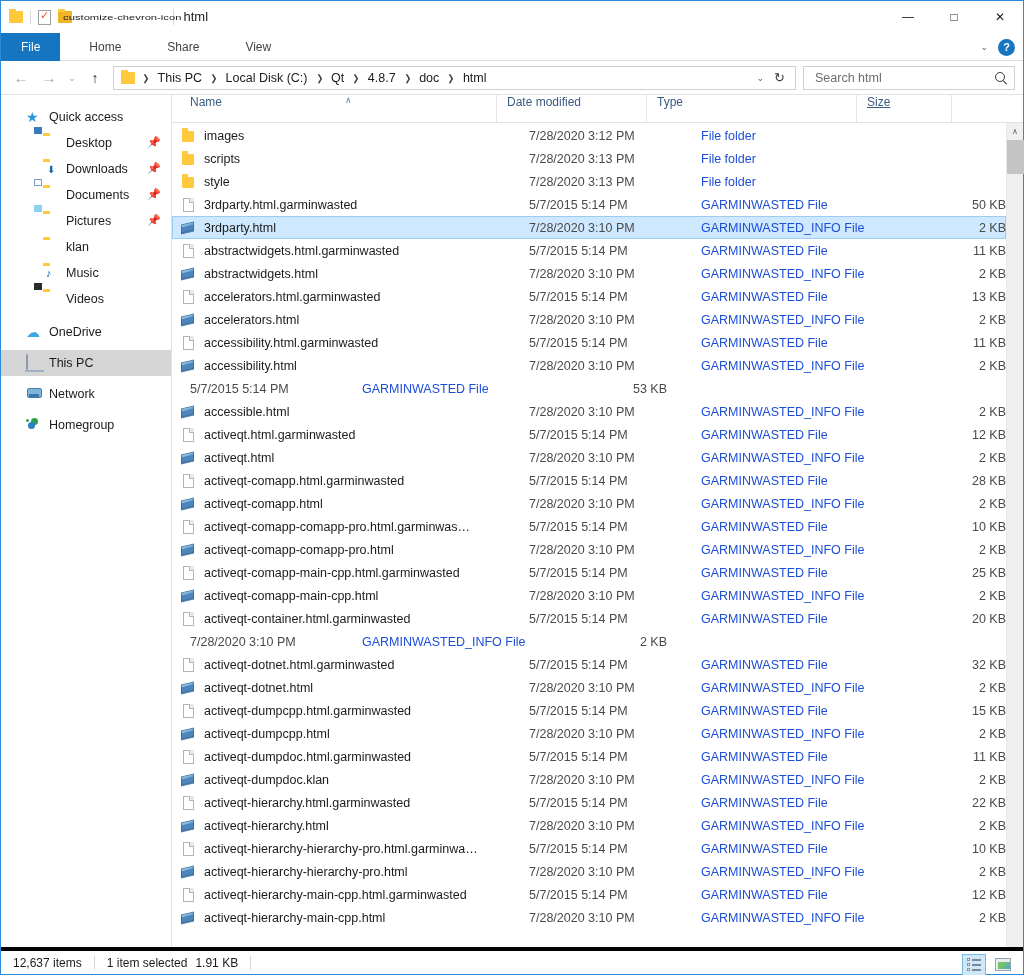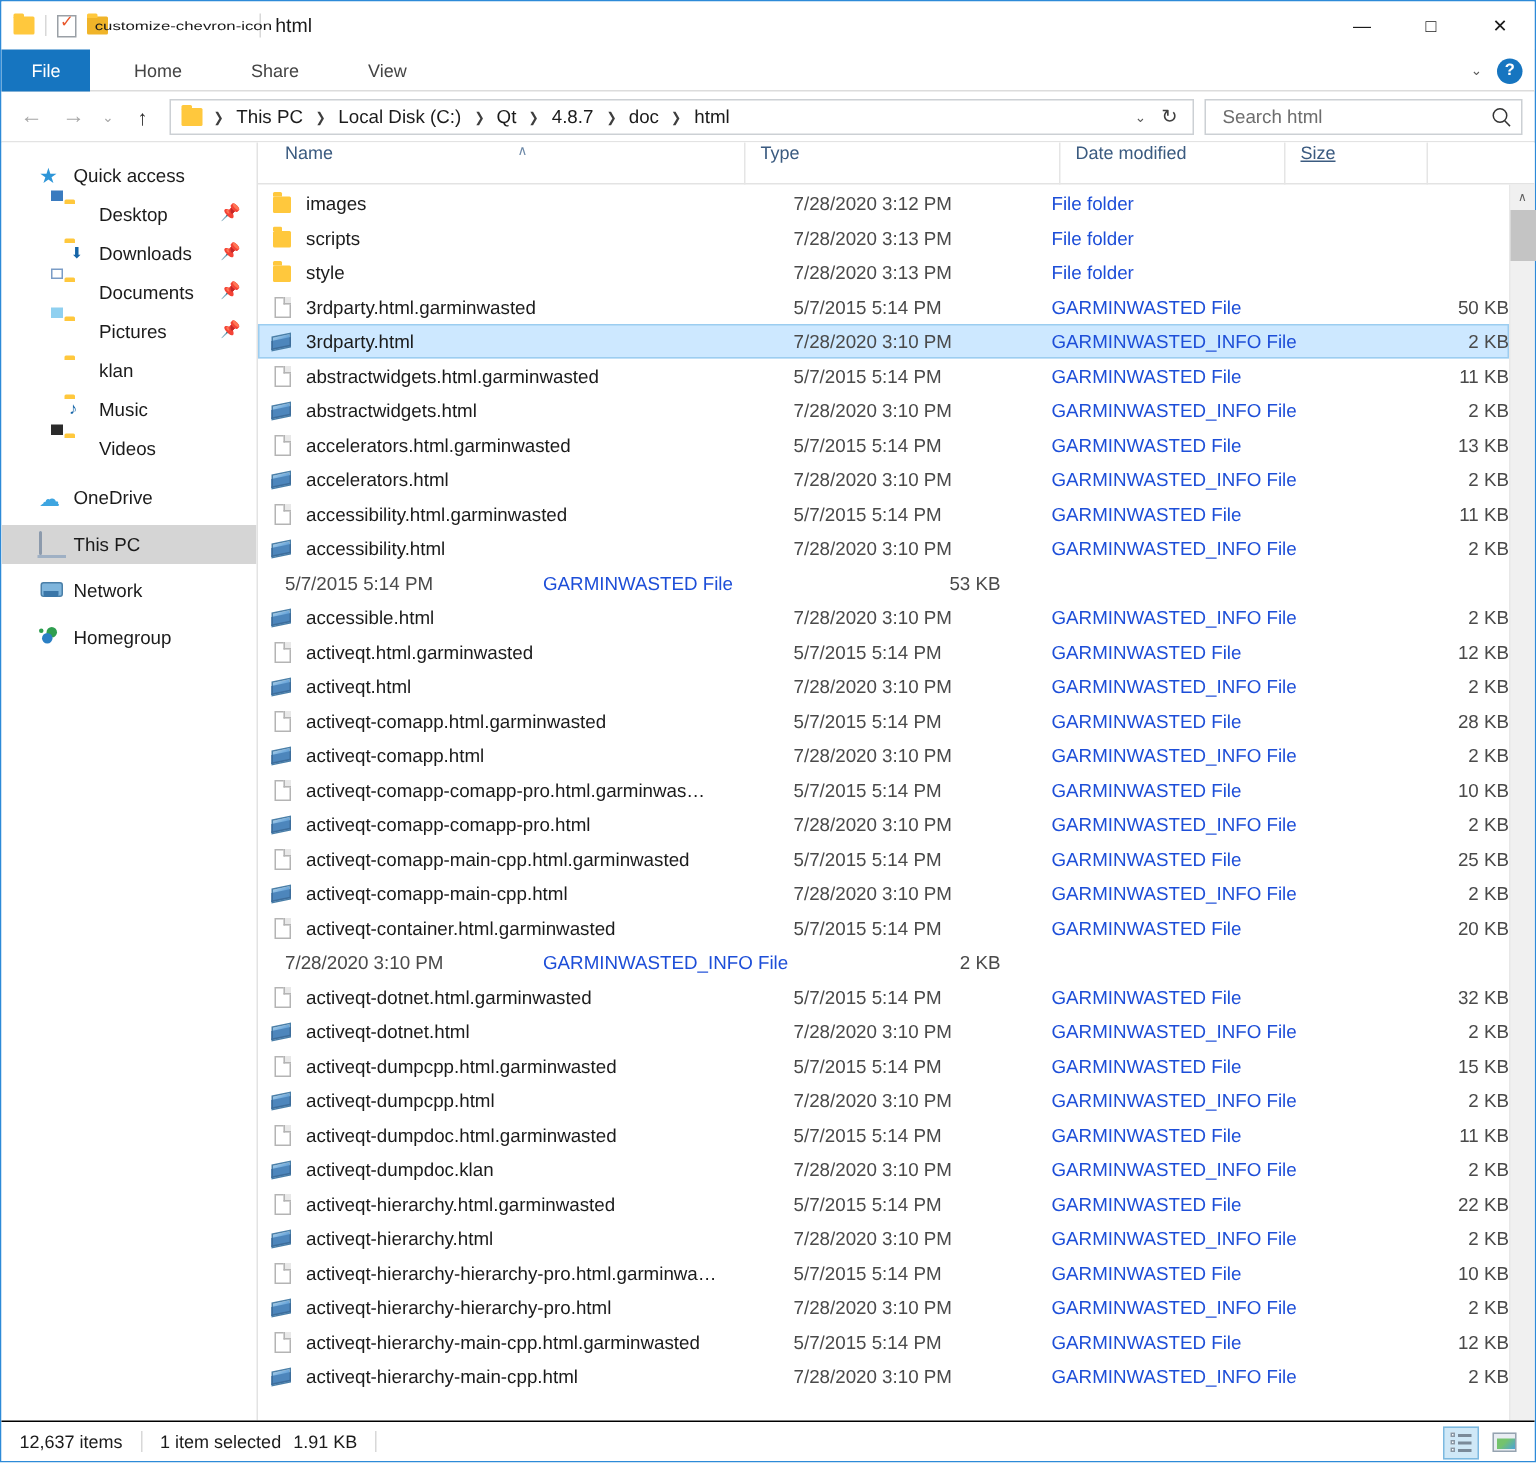--- a/index.html
+++ b/index.html
@@ -352,21 +352,21 @@
   }
   #sb-track { flex: 1 1 auto; position: relative; }
   #sb-thumb {
     position: absolute; left: 0; top: 0; width: 17px; height: 34px;
     background: #c4c4c4;
   }
 
   
   #statusbar {
     height: 27px; min-height: 27px;
-    border-top: 1px solid #000000;
+    border-top: 4px solid #000000;
     display: flex; align-items: center;
     padding-left: 12px; background: #ffffff;
     position: relative; font-size: 12px; color: #1b1b1b;
   }
   .sb-sep { width: 1px; height: 14px; background: #d8d8d8; margin: 0 12px; }
   .sb-sep.tail { margin: 0 0 0 12px; }
   #statusright {
     position: absolute; right: 8px; top: 0; height: 27px;
     display: flex; align-items: center; gap: 5px;
   }
@@ -527,25 +527,25 @@
 
     </div>
 
     <div id="filepane">
 
       <div id="colheader">
         <div class="col name">
           <span class="coltext">Name</span>
           <span id="sortmark">∧</span>
         </div>
+        <div class="col date">
+          <span class="coltext">Date modified</span>
+        </div>
         <div class="col type">
           <span class="coltext">Type</span>
-        </div>
-        <div class="col date">
-          <span class="coltext">Date modified</span>
         </div>
         <div class="col size">
           <span class="coltext">Size</span>
         </div>
         <div class="col tail"></div>
       </div>
 
       <div id="listwrap">
         <div id="rows">
             <div class="row">

